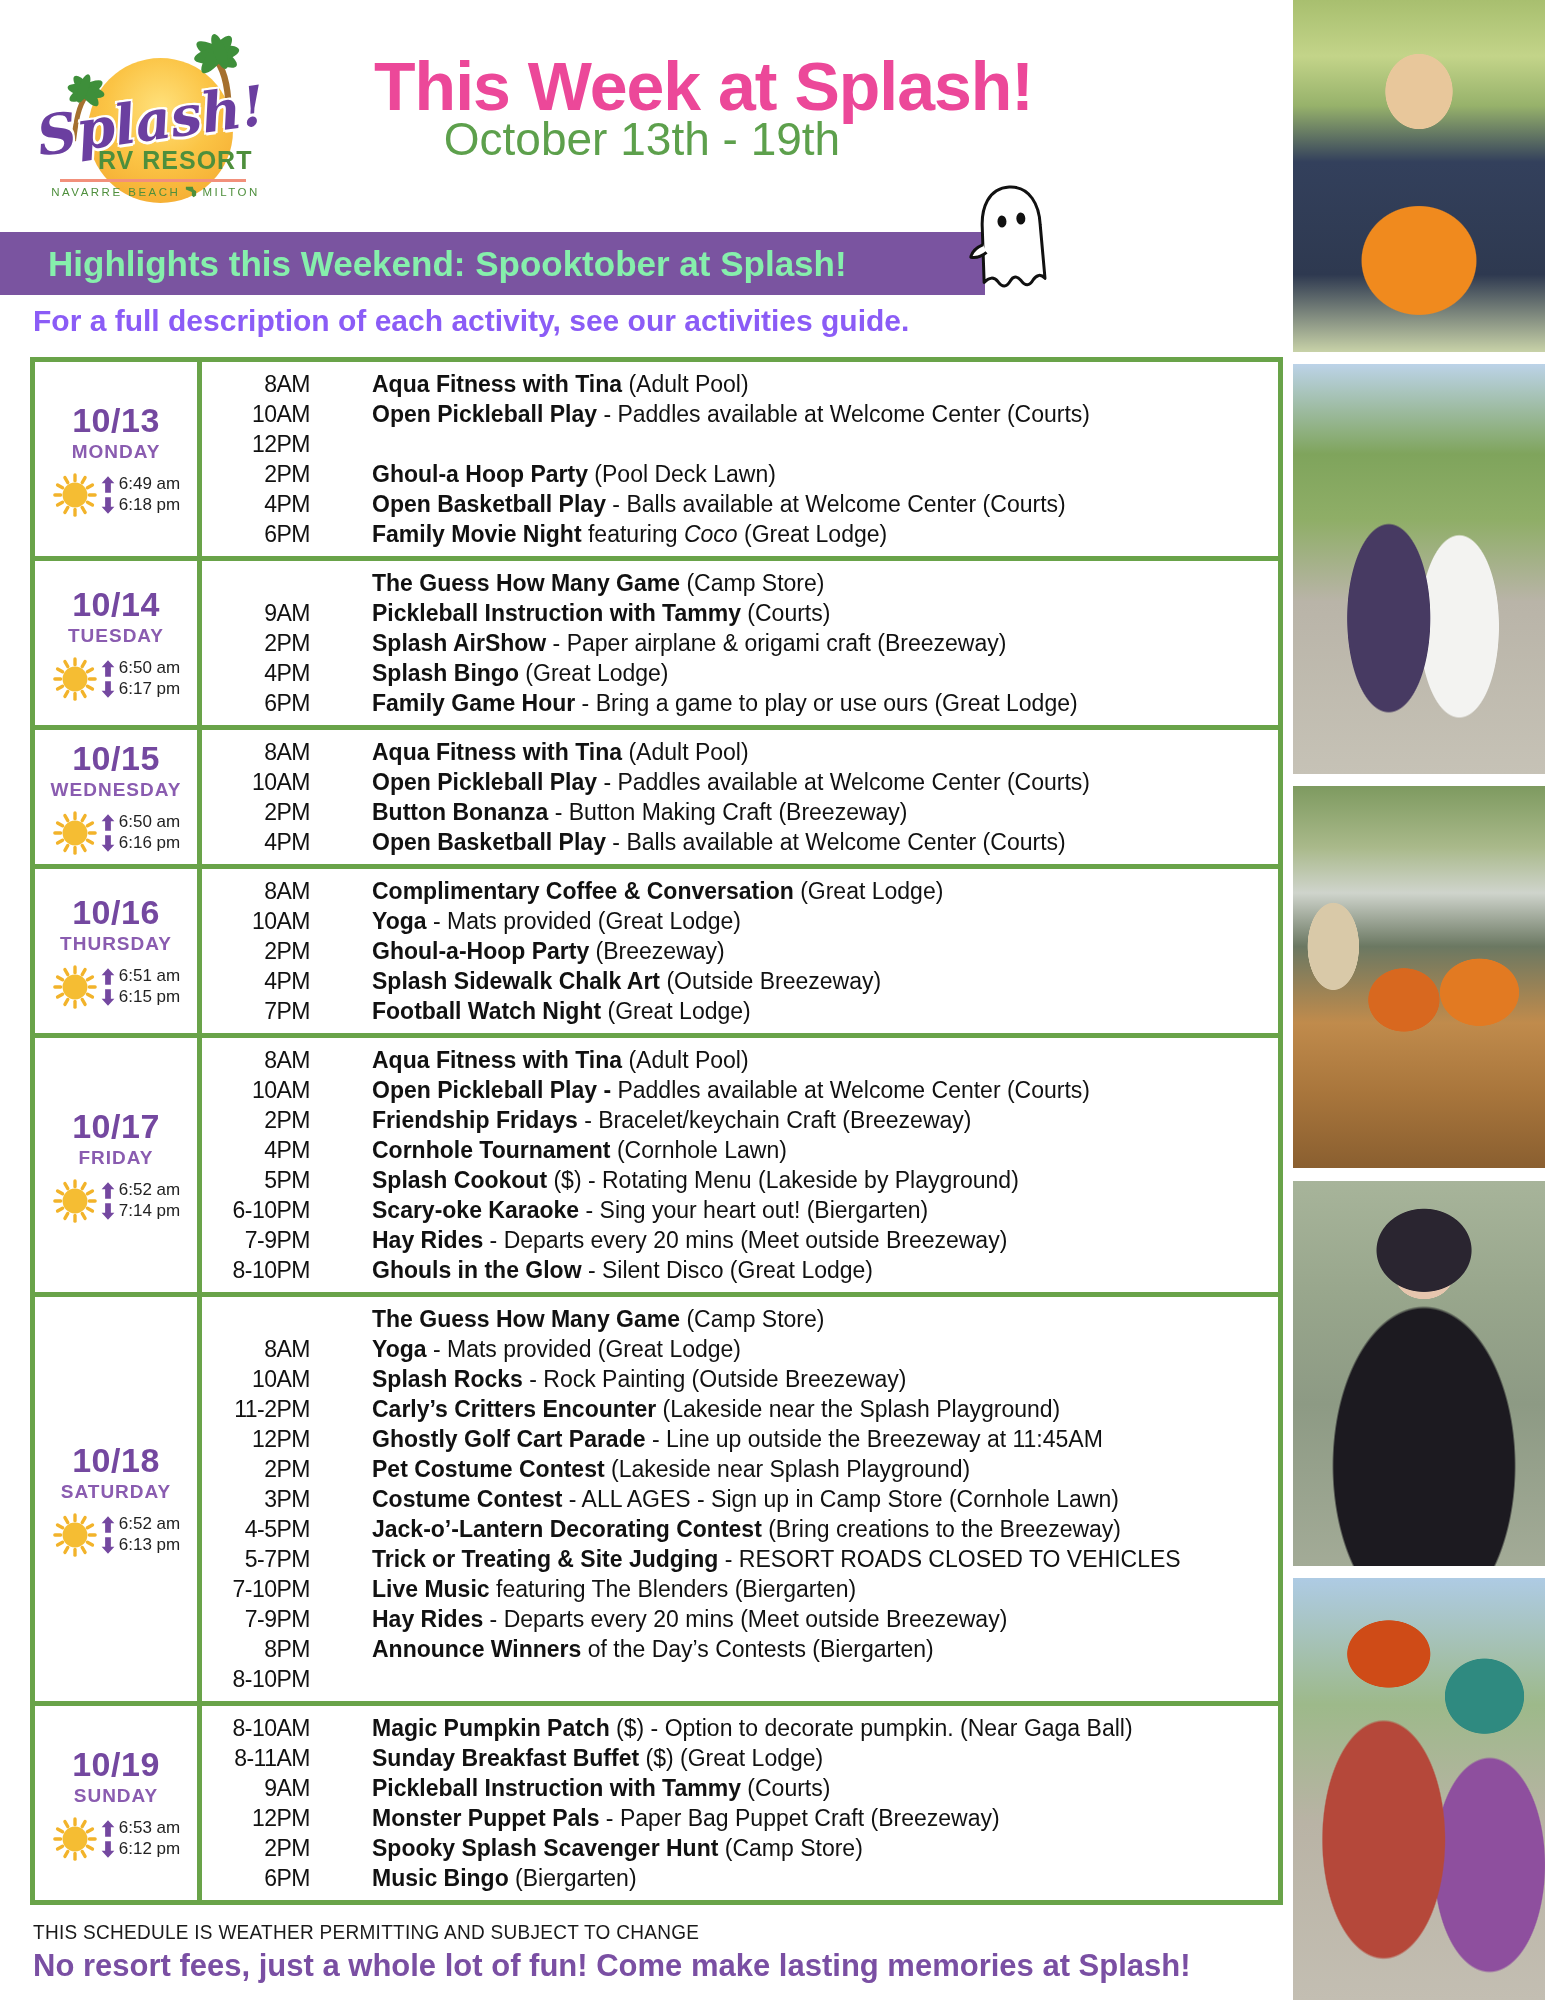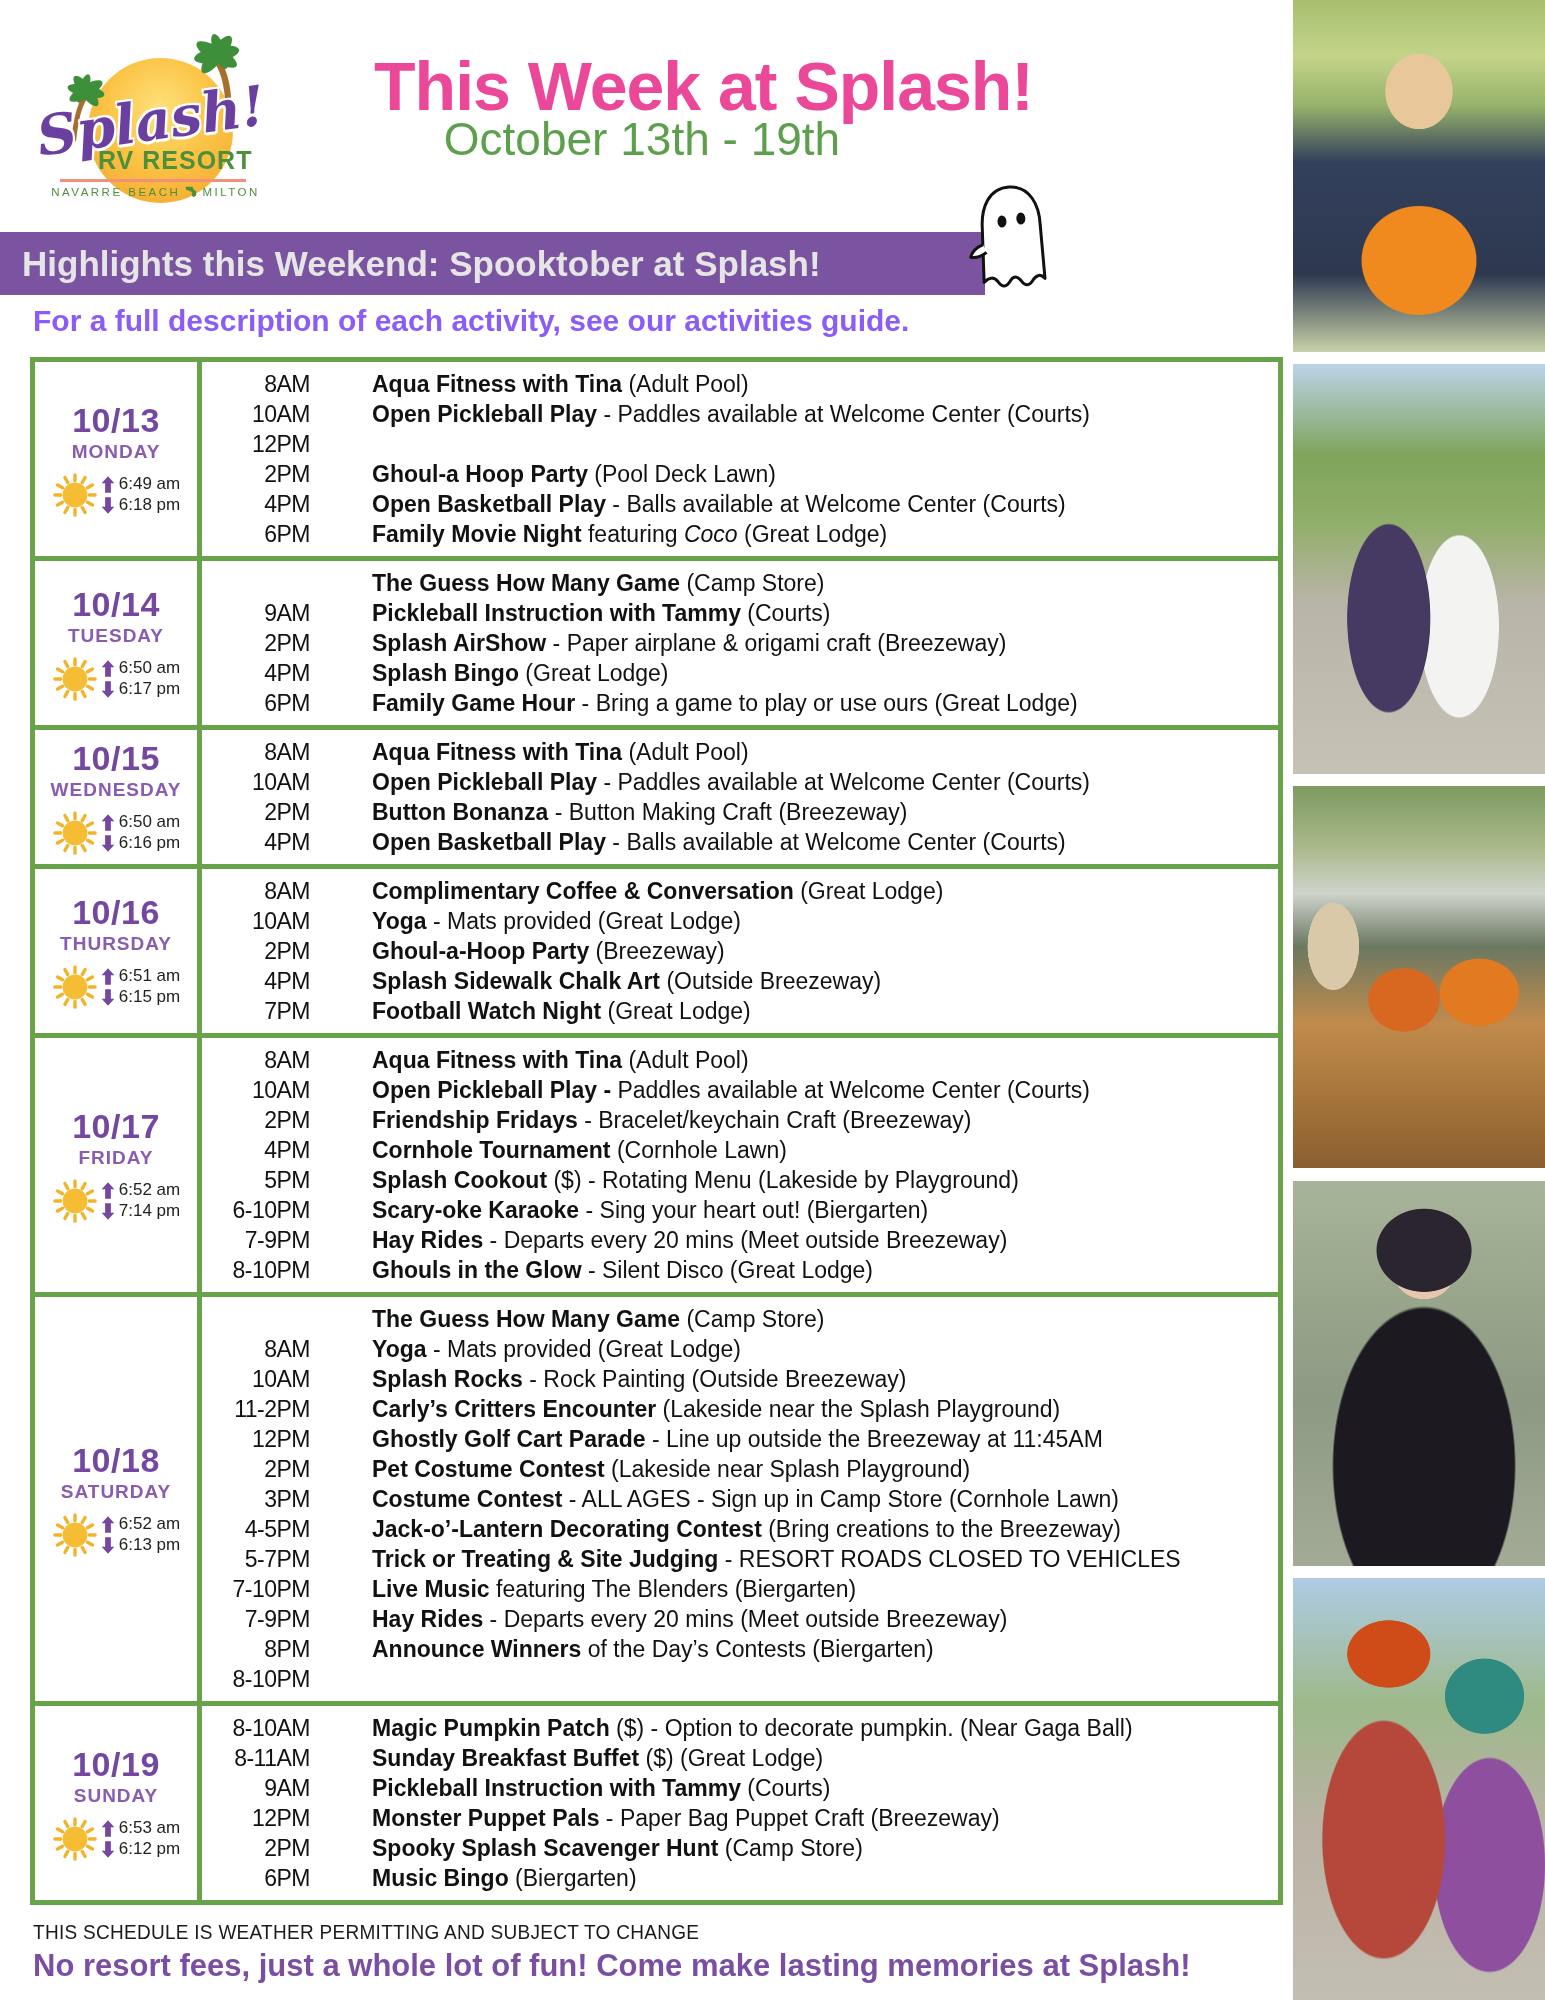--- a/index.html
+++ b/index.html
@@ -26,22 +26,22 @@
   .fl-icon{width:12px;height:12px;}
 
   
   .page-title{position:absolute;left:268px;top:30px;width:748px;margin:17px;text-align:right;
               font-size:68px;font-weight:800;letter-spacing:-1px;color:#ec4899;}
   .date-range{position:absolute;left:268px;top:112px;width:748px;text-align:center;
               font-size:46px;font-weight:500;color:#5da04c;}
 
   
   .banner{position:absolute;left:0;top:232px;width:985px;height:63px;background:#7a54a0;
-          display:flex;align-items:center;padding-left:22px;box-sizing:border-box;
-          color:#e5e5e5;font-size:35px;font-weight:700;}
+          display:flex;align-items:center;padding-left:48px;box-sizing:border-box;
+          color:#86efac;font-size:35px;font-weight:700;}
   .ghost{position:absolute;left:962px;top:176px;width:100px;height:130px;transform:rotate(-3deg);z-index:4;}
 
   .note{position:absolute;left:33px;top:304px;font-size:30px;font-weight:700;color:#8b5cf6;}
 
   
   .schedule{position:absolute;left:30px;top:357px;width:1253px;box-sizing:border-box;
             border:5px solid #69a349;background:#fff;}
   .day-row{display:flex;border-top:5px solid #69a349;}
   .day-row:first-child{border-top:none;}
   .date-cell{width:158px;flex:none;border-right:5px solid #69a349;display:flex;

